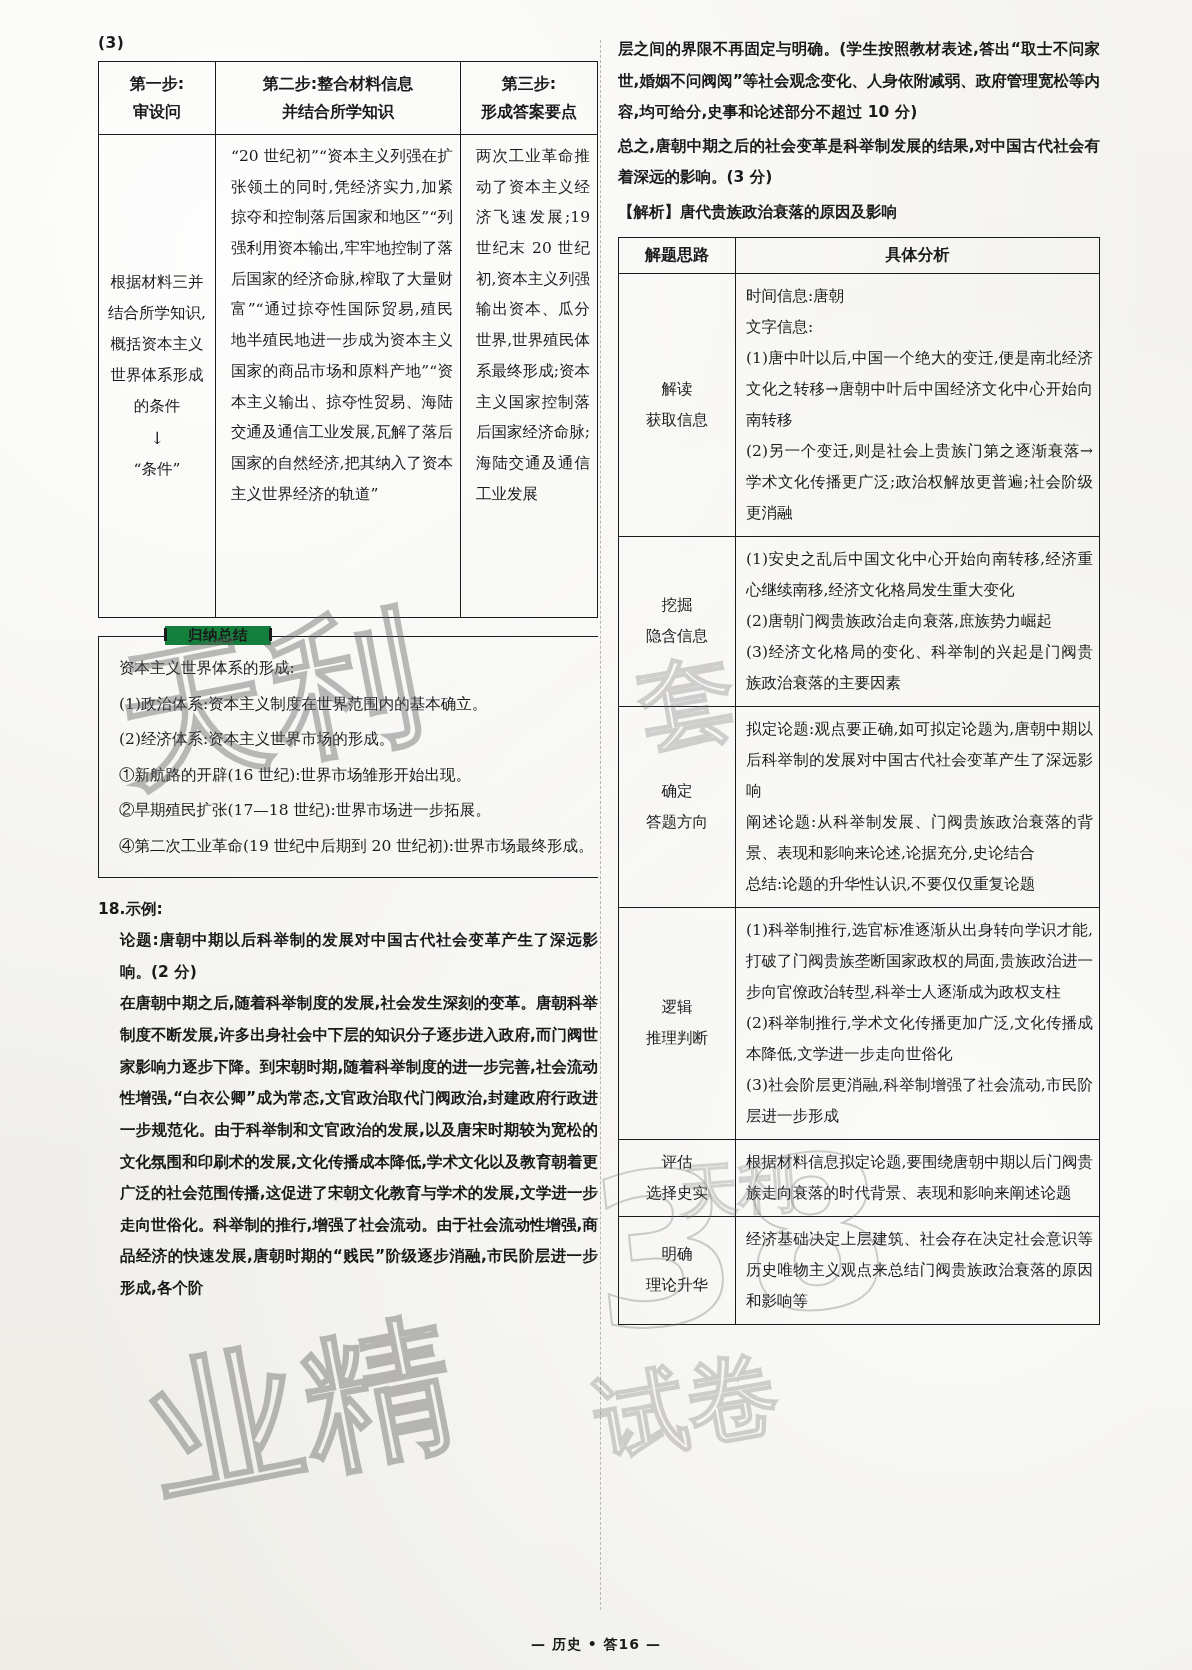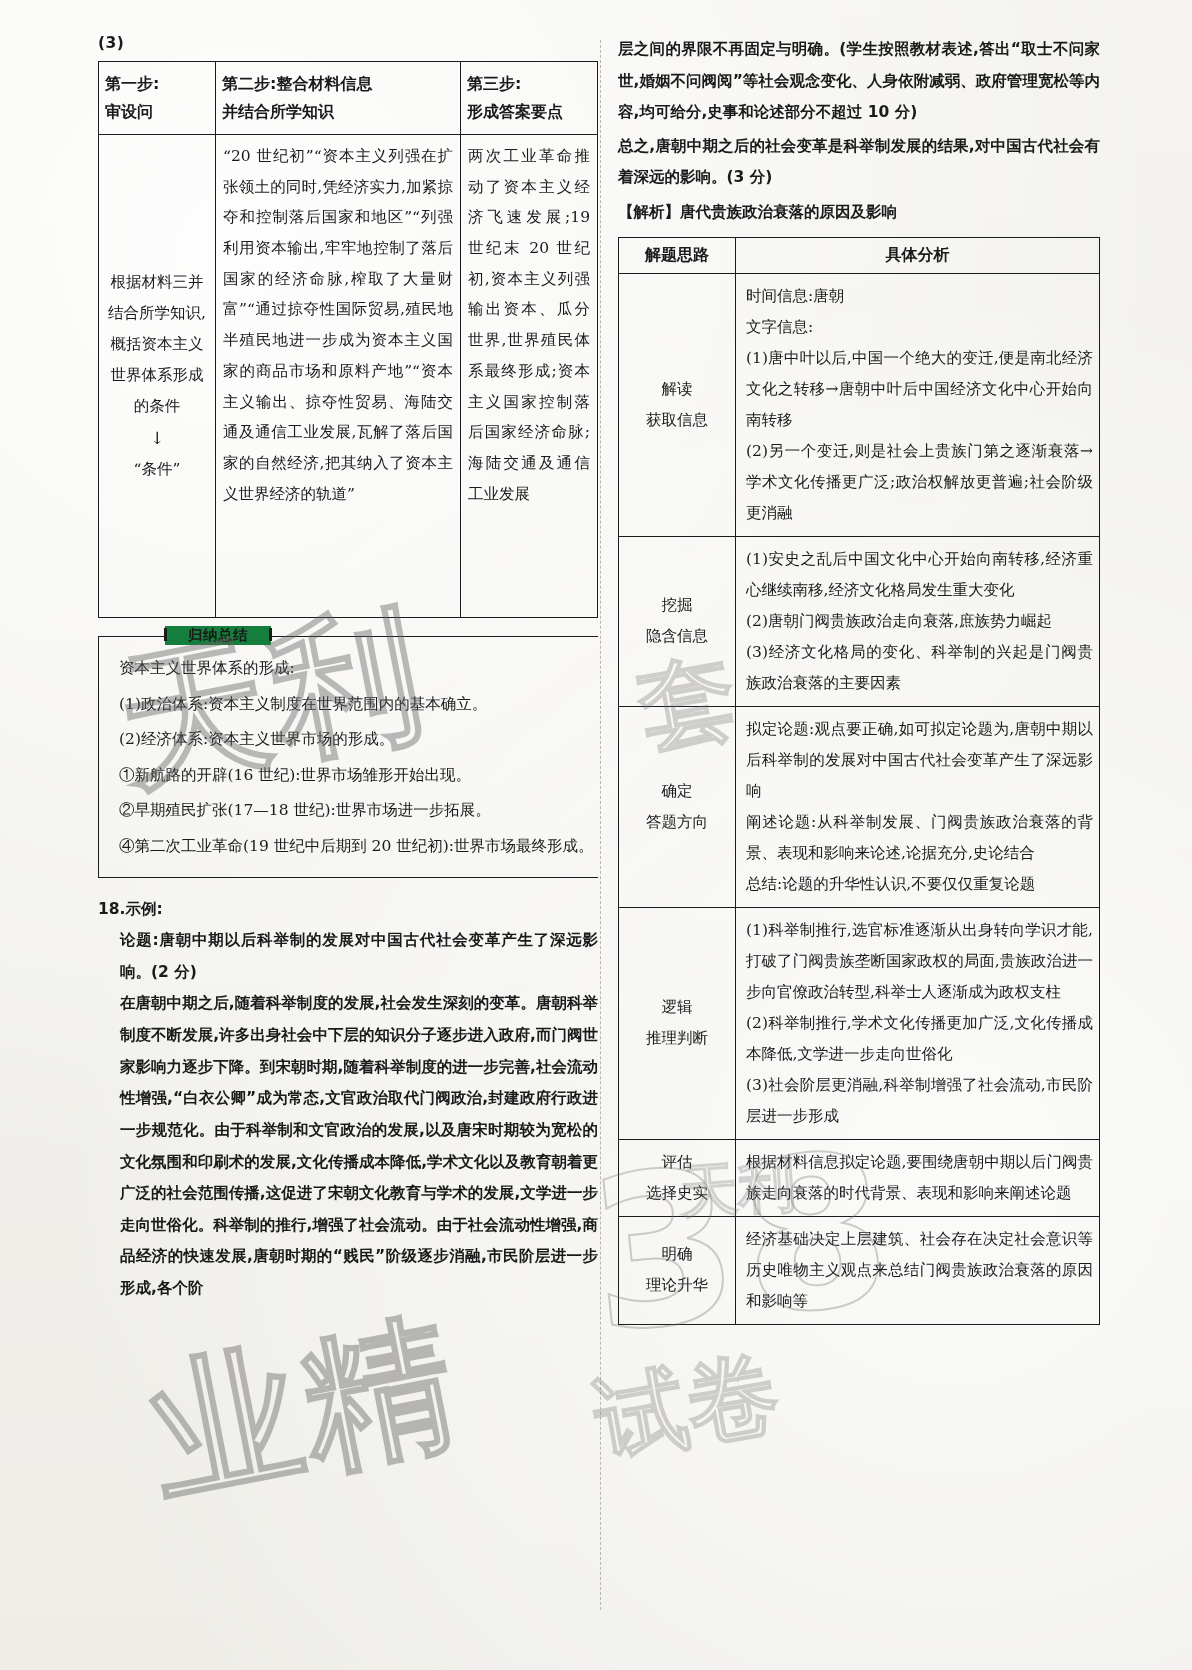--- a/index.html
+++ b/index.html
@@ -32,29 +32,29 @@
   
   .sec-label{font-size:15.5px;letter-spacing:.5px;margin-bottom:9px;}
   .kai{font-family:"DejaVu Serif","Liberation Serif",serif;}
   .hei{font-family:"DejaVu Sans","Liberation Sans",sans-serif;font-weight:bold;}
 
   
   table{border-collapse:collapse;width:100%;}
   .t1{border:1.6px solid #1b1b1b;table-layout:fixed;}
   .t1 td,.t1 th{border:1px solid #1b1b1b;vertical-align:top;padding:6px 7px;}
   .t1 .hd{
-    text-align:left;font-weight:bold;font-size:16px;line-height:1.75;
+    text-align:center;font-weight:bold;font-size:16px;line-height:1.75;
     font-family:"DejaVu Sans","Liberation Sans",sans-serif;
     padding:8px 6px;
   }
   .t1 .c1{width:104px;}
   .t1 .c2{width:232px;}
   .t1 .c3{width:auto;}
   .cell-body{font-size:15.5px;line-height:1.98;}
-  .justify{text-align:justify;text-justify:inter-ideograph;}
+  .justify{text-align:justify;text-justify:inter-ideograph;margin-left:8px;}
   .step1-wrap{
     display:flex;flex-direction:column;justify-content:center;
     height:100%;min-height:470px;text-align:center;font-size:15.5px;line-height:2.0;
   }
   .arrow-down{font-size:17px;line-height:1.9;}
 
   
   .summary{
     position:relative;margin-top:18px;
     border-left:1.6px solid #1b1b1b;
@@ -278,14 +278,15 @@
 
   </div>
 
   <div class="wm wm1">天利</div>
   <div class="wm wm2">业精</div>
   <div class="wm wm3">38</div>
   <div class="wm wm4">套</div>
   <div class="wm wm5">试卷</div>
   <div class="wm wm6">天利</div>
 
+  <div class="footer">— 历史 • 答16 —</div>
 
 </div>
 
 </body></html>

